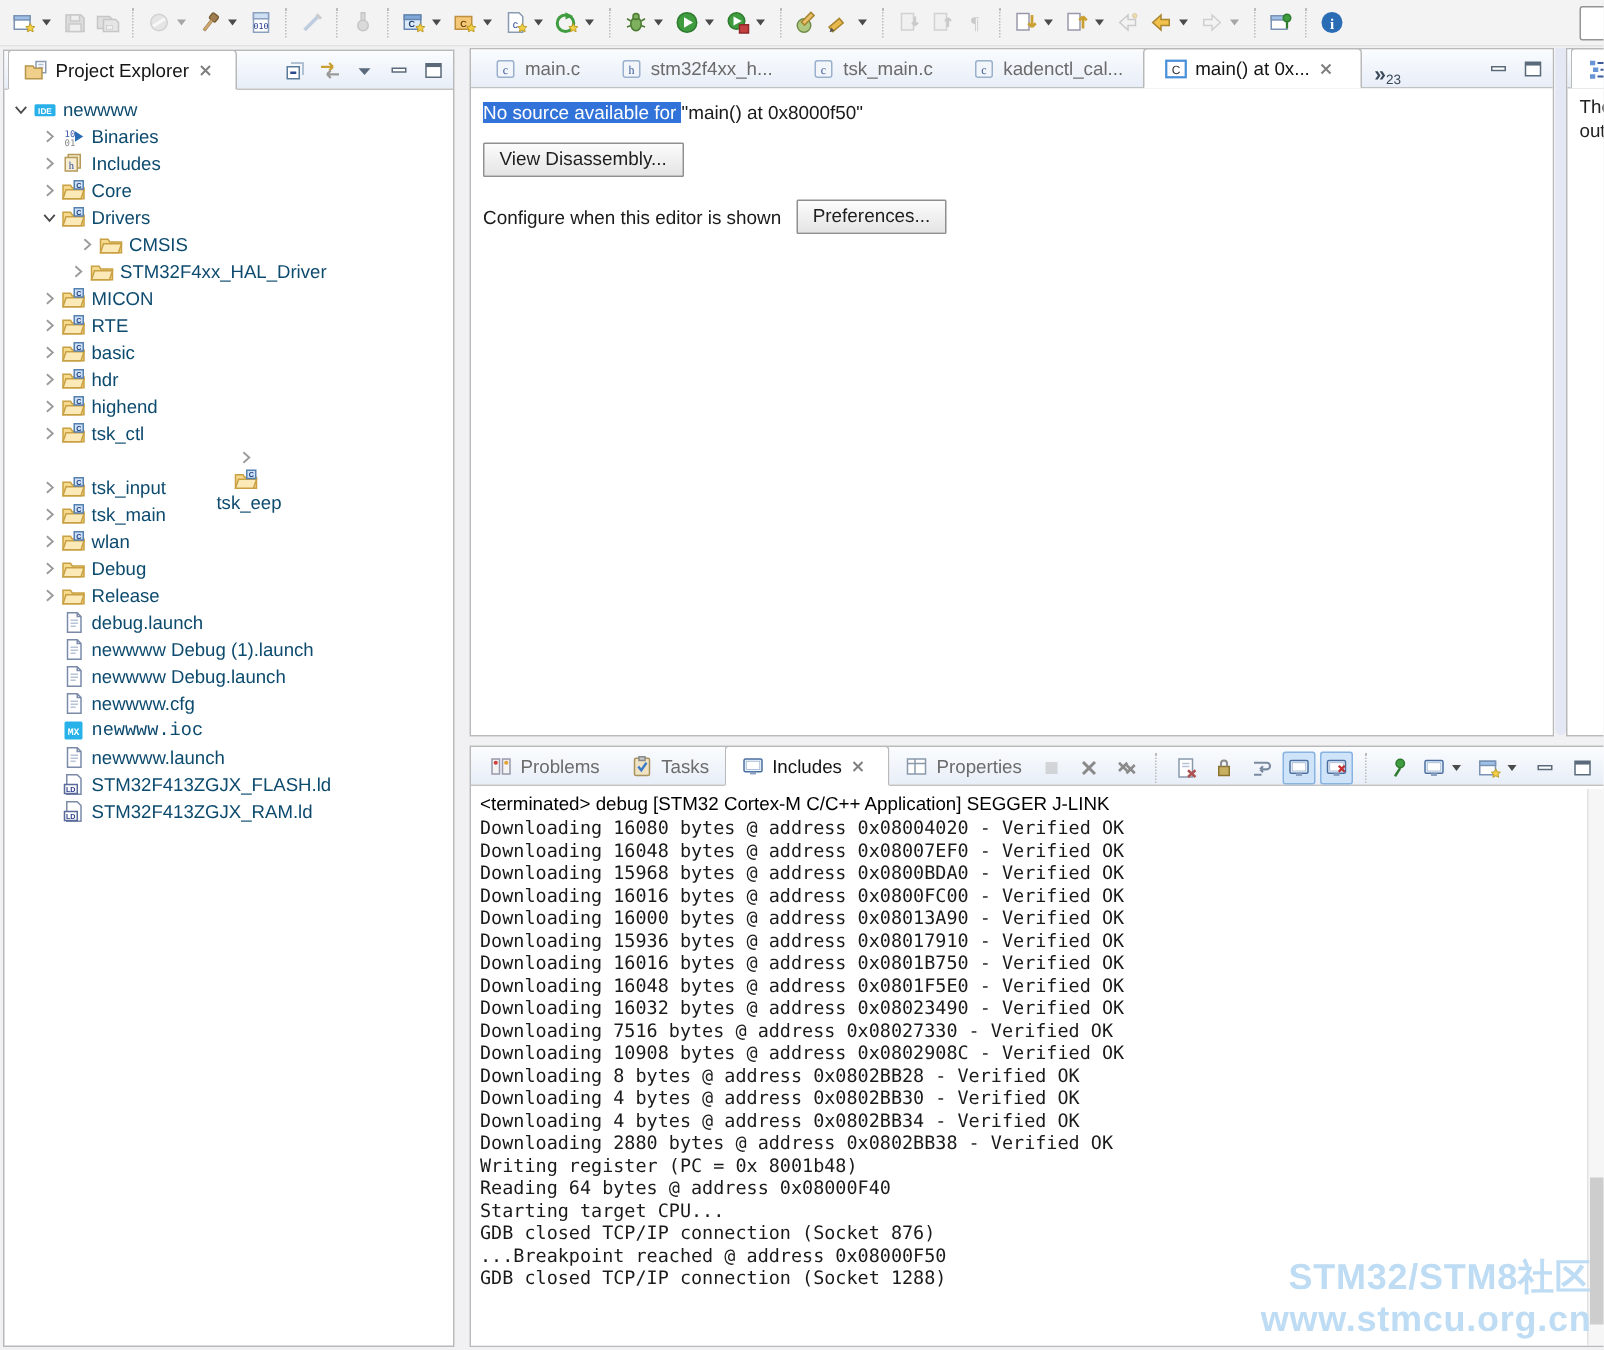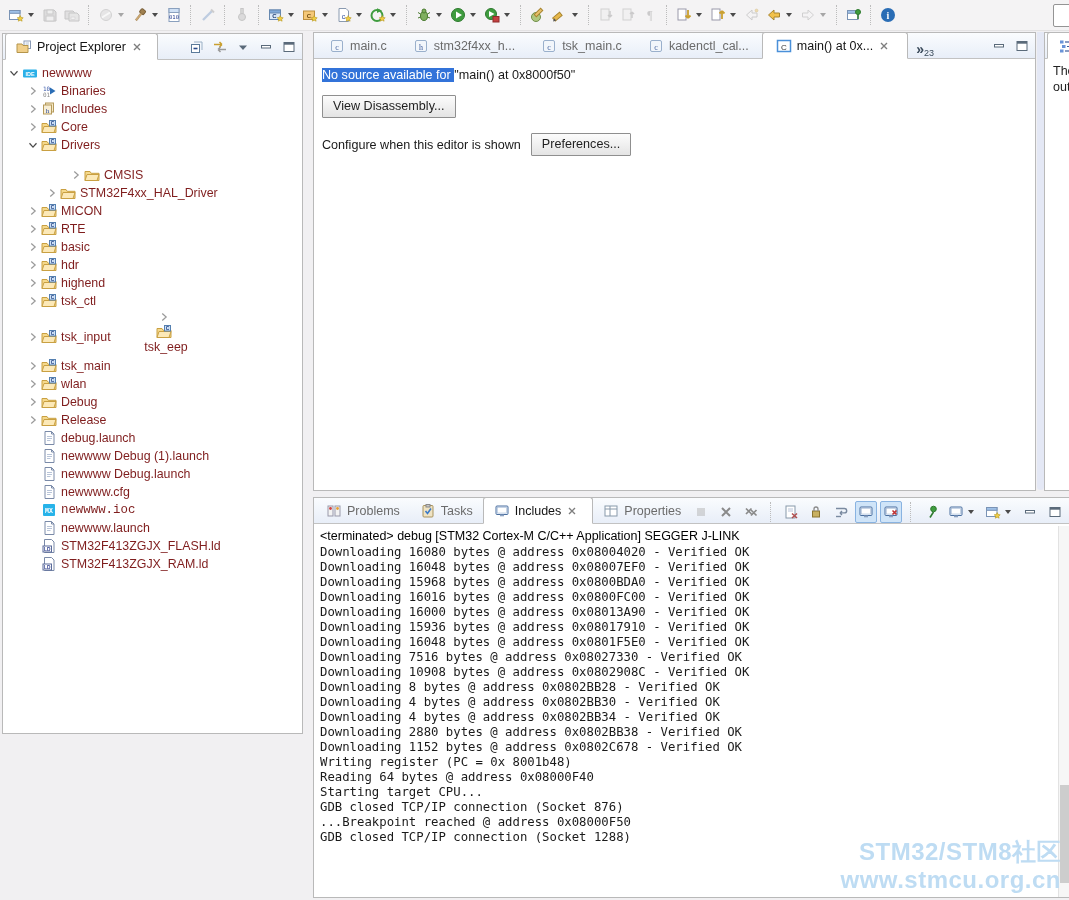--- a/index.html
+++ b/index.html
@@ -20,23 +20,23 @@
   
   .panel{position:absolute;background:#fff;border:1px solid #b9b9b9;box-sizing:border-box}
   .vtabbar{position:absolute;left:0;top:0;right:0;height:26px;background:linear-gradient(#fafcfe,#e8eef8);
       border-bottom:1px solid #c2c2c2;display:flex;align-items:flex-end;padding-left:2px;box-sizing:border-box}
   .vtab{display:flex;align-items:center;gap:5px;height:25px;padding:0 10px;font-size:12.5px;color:#6b6b6b;white-space:nowrap}
   .vtab.active{background:#fff;border:1px solid #b9b9b9;border-bottom:1px solid #fff;
       border-radius:3px 3px 0 0;color:#141414;margin-bottom:-1px;z-index:2}
   .closex svg{width:12px;height:12px;margin-top:2px}
   .paneltools{position:absolute;right:5px;top:5px;display:flex;align-items:center;gap:7px;z-index:3}
   
-  #pe-panel{left:2px;top:33px;width:301px;height:701px}
+  #pe-panel{left:2px;top:33px;width:301px;height:865px}
   #pe-tree{position:absolute;left:0;top:27px;right:0;bottom:0;overflow:hidden;padding-top:3px}
-  .trow{height:18px;display:flex;align-items:center;font-size:12.4px;color:#7f1d1d;white-space:nowrap}
+  .trow{height:18px;display:flex;align-items:center;font-size:12.4px;color:#0c4a6e;white-space:nowrap}
   .trow .chev{width:14px;height:14px;margin-right:1px}
   .trow .chev svg{width:14px;height:14px}
   .tlabel{margin-left:4px}
   
   #editor-panel{left:313px;top:32px;width:723px;height:459px}
   .etab{padding:0 13px}
   #tab-overflow{display:flex;align-items:flex-start;padding:3px 0 0 8px;color:#3a4a5a;font-size:14px;font-weight:bold}
   #tab-overflow sub{font-size:9px;font-weight:normal;margin-top:7px}
   #editor-content{position:absolute;left:0;top:26px;right:0;bottom:0;background:#fff;padding:9px 0 0 8px;font-size:12.6px;color:#1a1a1a}
   .sel{background:#3273d9;color:#fff}
@@ -447,21 +447,21 @@
         <span class="ic">
           <svg width="16" height="16" viewBox="0 0 16 16" xmlns="http://www.w3.org/2000/svg">
             <path d="M1 4.5h5l1.2 1.8H15V13.5H1z" fill="#f5d98c" stroke="#c9a042"></path>
             <path d="M1 13.5L3 7.5h12l-2 6z" fill="#fce9b8" stroke="#c9a042"></path>
             <rect x="8.5" y="1.5" width="6" height="5.5" fill="#cfe2f7" stroke="#5580b0"></rect>
             <text x="11.5" y="6.2" font-size="4.8" font-weight="bold" fill="#1a3a7e" text-anchor="middle">C</text>
           </svg>
         </span>
         <span class="tlabel">Drivers</span>
       </div>
-      <div class="trow" style="padding-left: 66px; margin-top: 12px;">
+      <div class="trow" style="padding-left: 48px;">
         <span class="ic chev">
           <svg width="16" height="16" viewBox="0 0 16 16" xmlns="http://www.w3.org/2000/svg">
             <path d="M6 4l4.5 4L6 12" fill="none" stroke="#9a9a9a" stroke-width="1.4"></path>
           </svg>
         </span>
         <span class="ic">
           <svg width="16" height="16" viewBox="0 0 16 16" xmlns="http://www.w3.org/2000/svg">
             <path d="M1 4.5h5l1.2 1.8H15V13.5H1z" fill="#f5d98c" stroke="#c9a042"></path>
             <path d="M1 13.5L3 7.5h12l-2 6z" fill="#fce9b8" stroke="#c9a042"></path>
           </svg>
@@ -603,21 +603,21 @@
         <span class="ic">
           <svg width="16" height="16" viewBox="0 0 16 16" xmlns="http://www.w3.org/2000/svg">
             <path d="M1 4.5h5l1.2 1.8H15V13.5H1z" fill="#f5d98c" stroke="#c9a042"></path>
             <path d="M1 13.5L3 7.5h12l-2 6z" fill="#fce9b8" stroke="#c9a042"></path>
             <rect x="8.5" y="1.5" width="6" height="5.5" fill="#cfe2f7" stroke="#5580b0"></rect>
             <text x="11.5" y="6.2" font-size="4.8" font-weight="bold" fill="#1a3a7e" text-anchor="middle">C</text>
           </svg>
         </span>
         <span class="tlabel">tsk_input</span>
       </div>
-      <div class="trow" style="padding-left: 23px; margin-top: 11px;">
+      <div class="trow" style="padding-left: 23px;">
         <span class="ic chev">
           <svg width="16" height="16" viewBox="0 0 16 16" xmlns="http://www.w3.org/2000/svg">
             <path d="M6 4l4.5 4L6 12" fill="none" stroke="#9a9a9a" stroke-width="1.4"></path>
           </svg>
         </span>
         <span class="ic">
           <svg width="16" height="16" viewBox="0 0 16 16" xmlns="http://www.w3.org/2000/svg">
             <path d="M1 4.5h5l1.2 1.8H15V13.5H1z" fill="#f5d98c" stroke="#c9a042"></path>
             <path d="M1 13.5L3 7.5h12l-2 6z" fill="#fce9b8" stroke="#c9a042"></path>
             <rect x="8.5" y="1.5" width="6" height="5.5" fill="#cfe2f7" stroke="#5580b0"></rect>
@@ -1040,28 +1040,29 @@
     </div>
   <div id="console-body">
     <div id="console-header">&lt;terminated&gt; debug [STM32 Cortex-M C/C++ Application] SEGGER J-LINK</div>
     <div id="console-lines">
         <div class="cline">Downloading 16080 bytes @ address 0x08004020 - Verified OK</div>
         <div class="cline">Downloading 16048 bytes @ address 0x08007EF0 - Verified OK</div>
         <div class="cline">Downloading 15968 bytes @ address 0x0800BDA0 - Verified OK</div>
         <div class="cline">Downloading 16016 bytes @ address 0x0800FC00 - Verified OK</div>
         <div class="cline">Downloading 16000 bytes @ address 0x08013A90 - Verified OK</div>
         <div class="cline">Downloading 15936 bytes @ address 0x08017910 - Verified OK</div>
+        <div class="cline">Downloading 16016 bytes @ address 0x0801B750 - Verified OK</div>
         <div class="cline">Downloading 16048 bytes @ address 0x0801F5E0 - Verified OK</div>
+        <div class="cline">Downloading 16032 bytes @ address 0x08023490 - Verified OK</div>
         <div class="cline">Downloading 7516 bytes @ address 0x08027330 - Verified OK</div>
         <div class="cline">Downloading 10908 bytes @ address 0x0802908C - Verified OK</div>
         <div class="cline">Downloading 8 bytes @ address 0x0802BB28 - Verified OK</div>
         <div class="cline">Downloading 4 bytes @ address 0x0802BB30 - Verified OK</div>
         <div class="cline">Downloading 4 bytes @ address 0x0802BB34 - Verified OK</div>
         <div class="cline">Downloading 2880 bytes @ address 0x0802BB38 - Verified OK</div>
-        <div class="cline">Downloading 1152 bytes @ address 0x0802C678 - Verified OK</div>
         <div class="cline">Writing register (PC = 0x 8001b48)</div>
         <div class="cline">Reading 64 bytes @ address 0x08000F40</div>
         <div class="cline">Starting target CPU...</div>
         <div class="cline">GDB closed TCP/IP connection (Socket 876)</div>
         <div class="cline">...Breakpoint reached @ address 0x08000F50</div>
         <div class="cline">GDB closed TCP/IP connection (Socket 1288)</div>
       </div>
   </div>
   <div id="console-scrollbar">
     <div id="console-scroll-thumb"></div>

